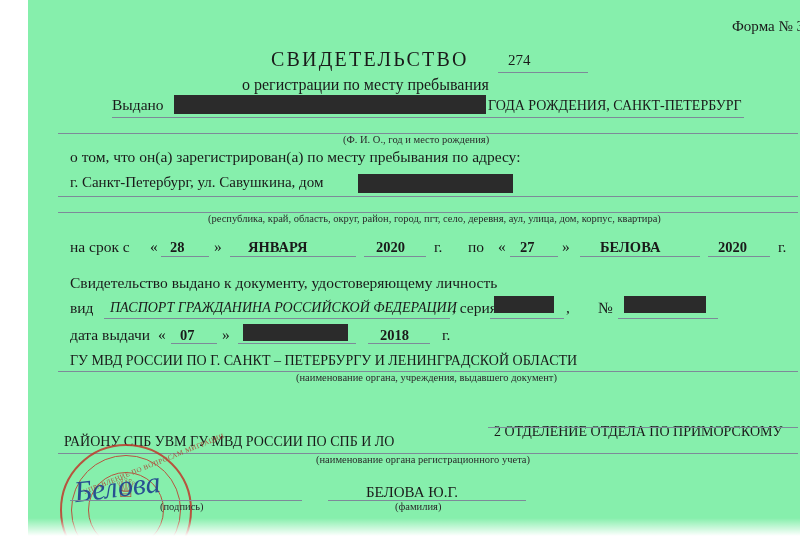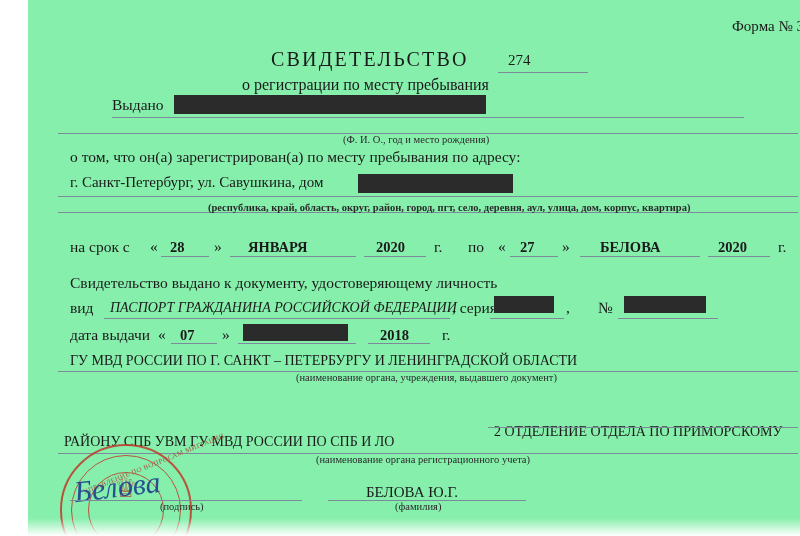--- a/index.html
+++ b/index.html
@@ -112,32 +112,33 @@
 <div id="page">
 
   <div class="txt form-no">Форма № 3</div>
   <div class="txt title-main">СВИДЕТЕЛЬСТВО</div>
   <div class="txt title-num">274</div>
   <div class="line" style="left:470px; top:72px; width:90px;"></div>
   <div class="txt title-sub">о регистрации по месту пребывания</div>
 
   <div class="txt lbl" style="left:84px; top:96px;">Выдано</div>
   <div class="redact" style="left:146px; top:95px; width:312px; height:19px;"></div>
+  <div class="txt caps" style="left:460px; top:98px;">ГОДА РОЖДЕНИЯ, САНКТ-ПЕТЕРБУРГ</div>
   <div class="line" style="left:84px; top:117px; width:632px;"></div>
 
   <div class="line" style="left:30px; top:133px; width:740px;"></div>
   <div class="txt lbl-sm" style="left:315px; top:134px;">(Ф. И. О., год и место рождения)</div>
 
   <div class="txt val" style="left:42px; top:174px;">г. Санкт-Петербург, ул. Савушкина, дом</div>
   <div class="txt lbl" style="left:42px; top:148px;">о том, что он(а) зарегистрирован(а) по месту пребывания по адресу:</div>
   <div class="redact" style="left:330px; top:174px; width:155px; height:19px;"></div>
   <div class="line" style="left:30px; top:196px; width:740px;"></div>
 
   <div class="line" style="left:30px; top:212px; width:740px;"></div>
-  <div class="txt lbl-sm" style="left:180px; top:202px;font-weight:bold;">(республика, край, область, округ, район, город, пгт, село, деревня, аул, улица, дом, корпус, квартира)</div>
+  <div class="txt lbl-sm" style="left:180px; top:213px;">(республика, край, область, округ, район, город, пгт, село, деревня, аул, улица, дом, корпус, квартира)</div>
 
   <div class="txt lbl" style="left:42px; top:238px;">на срок с</div>
   <div class="txt lbl" style="left:122px; top:238px;">«</div>
   <div class="txt val-bold" style="left:142px; top:239px;">28</div>
   <div class="line" style="left:133px; top:256px; width:48px;"></div>
   <div class="txt lbl" style="left:186px; top:238px;">»</div>
   <div class="txt val-bold" style="left:220px; top:239px;">ЯНВАРЯ</div>
   <div class="line" style="left:202px; top:256px; width:126px;"></div>
   <div class="txt val-bold" style="left:348px; top:239px;">2020</div>
   <div class="line" style="left:336px; top:256px; width:62px;"></div>

